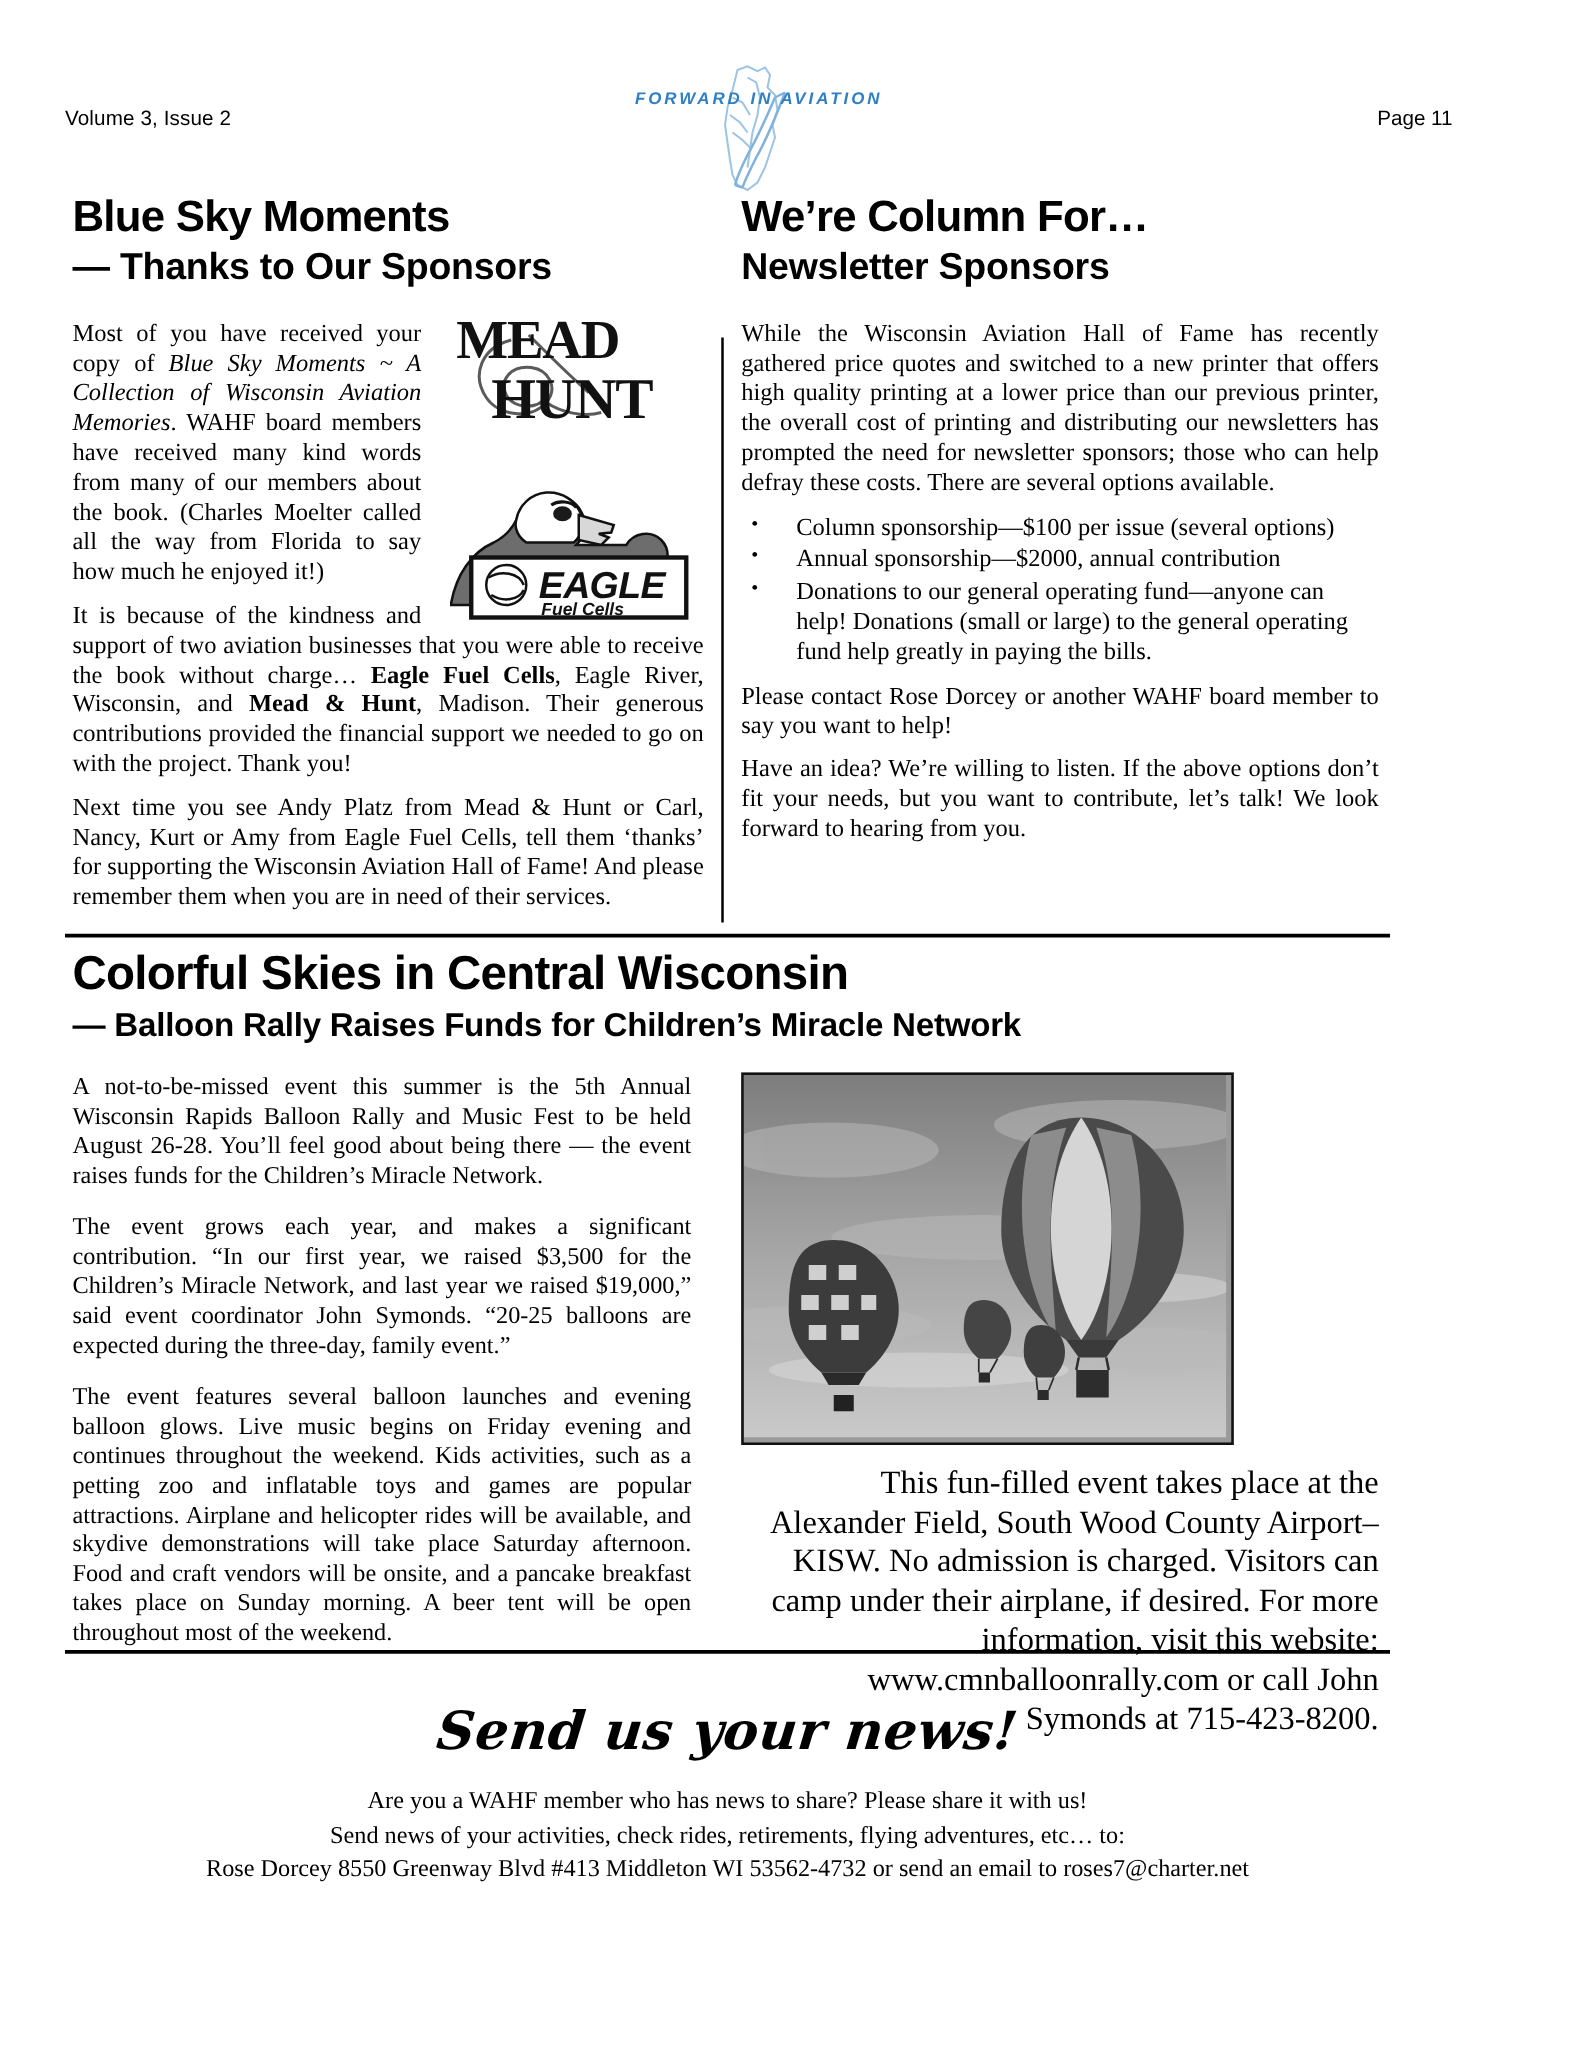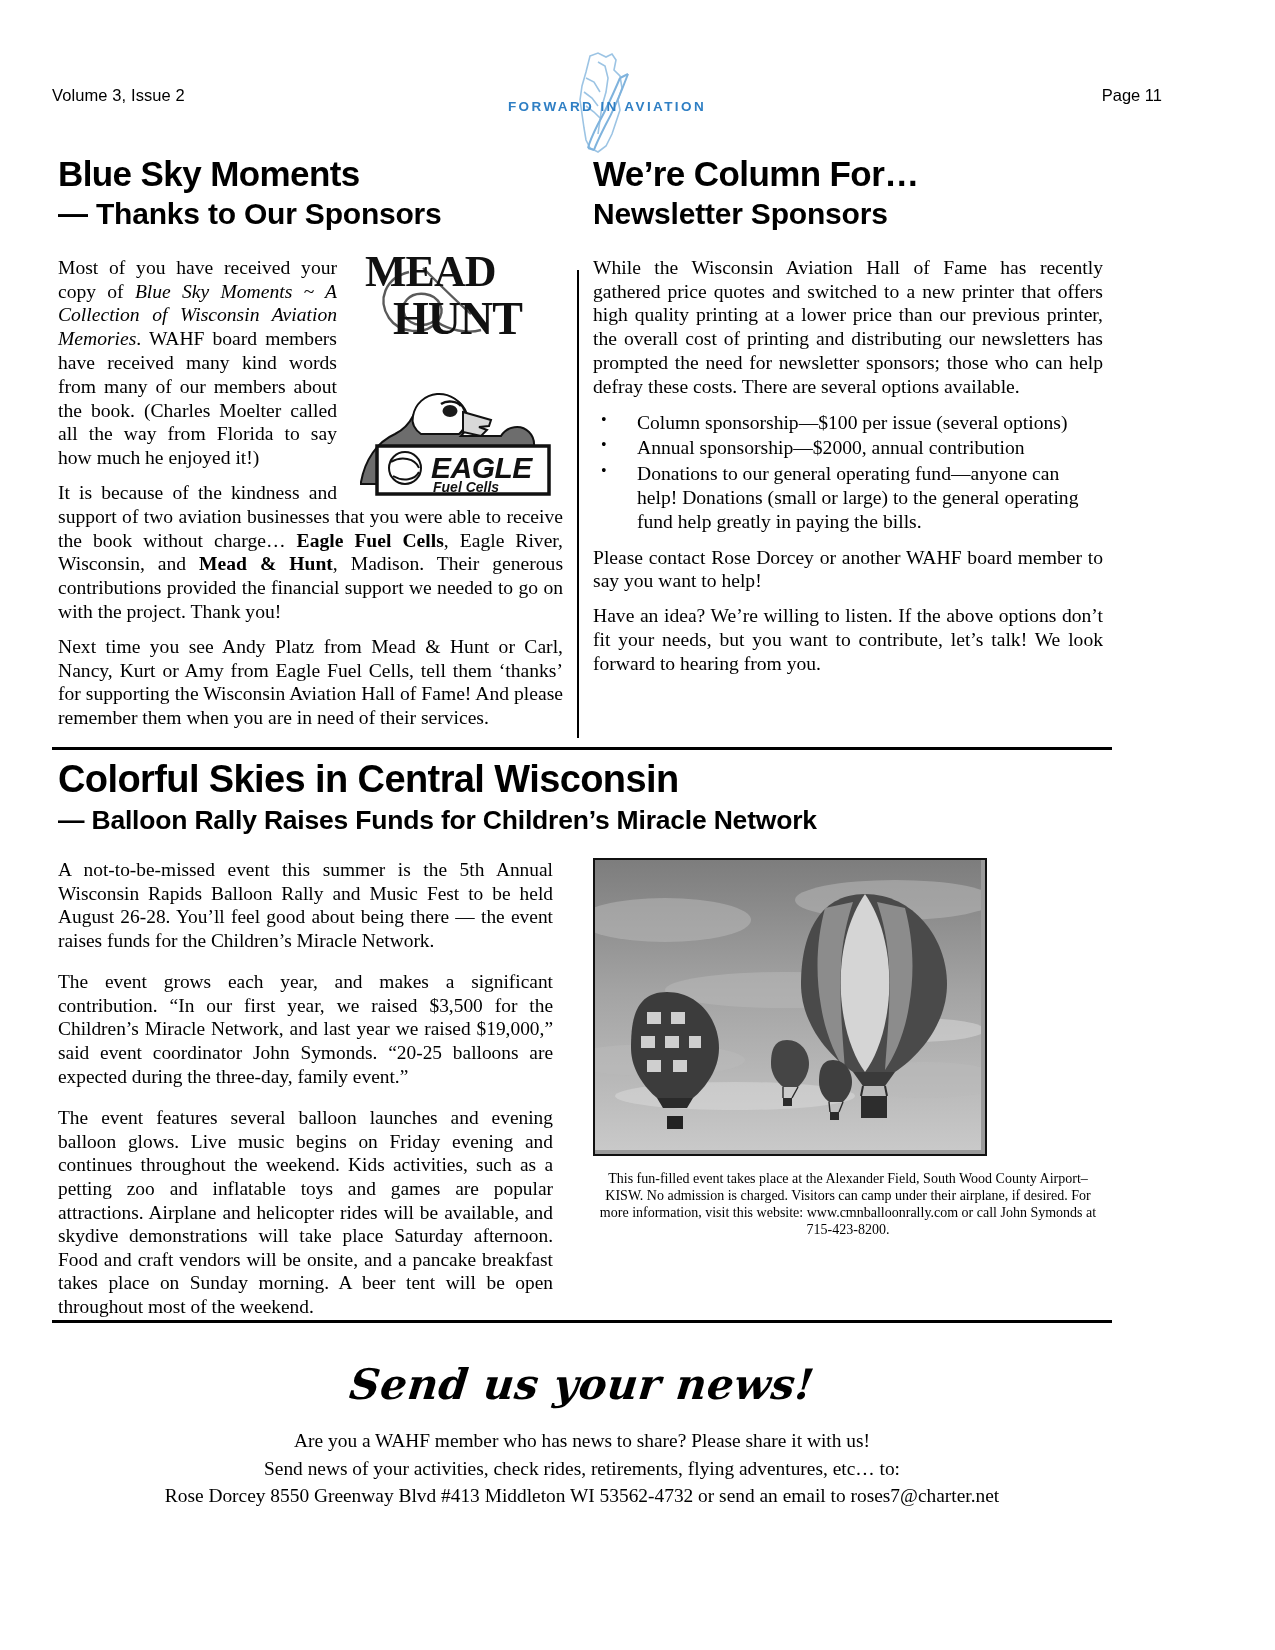--- a/index.html
+++ b/index.html
@@ -44,28 +44,29 @@
   }
   .logo-wrap {
     position: absolute;
     left: 50%; top: -10px;
     transform: translateX(-50%);
     width: 210px; height: 110px;
   }
   .logo-wrap svg { display: block; }
   .logo-text {
     position: absolute;
-    left: 50%; top: 51px;
+    left: 50%; top: 23px;
     transform: translateX(-50%);
     font-family: "Liberation Sans", "DejaVu Sans", sans-serif;
     font-weight: bold;
     font-size: 13.5px;
     letter-spacing: 2.4px;
     color: #2f7fc4;
     white-space: nowrap;
+    font-style: italic;
   }
 
   
   .h-main {
     font-family: "Liberation Sans", "DejaVu Sans", sans-serif;
     font-weight: bold;
     font-size: 35px;
     line-height: 1.04;
     letter-spacing: -0.6px;
     margin: 0;
@@ -181,23 +182,23 @@
   }
   .photo-frame {
     width: 390px; height: 294px;
     border: 2px solid #111;
     overflow: hidden;
     position: relative;
     background: #9a9a9a;
   }
   .caption {
     margin-top: 14px;
-    font-size: 14px;
+    font-size: 26px;
     line-height: 1.215;
-    text-align: center;
+    text-align: right;
   }
 
   
   .footer {
     position: absolute;
     left: 52px; top: 1336px;
     width: 1060px;
     text-align: center;
   }
   .footer-title {

